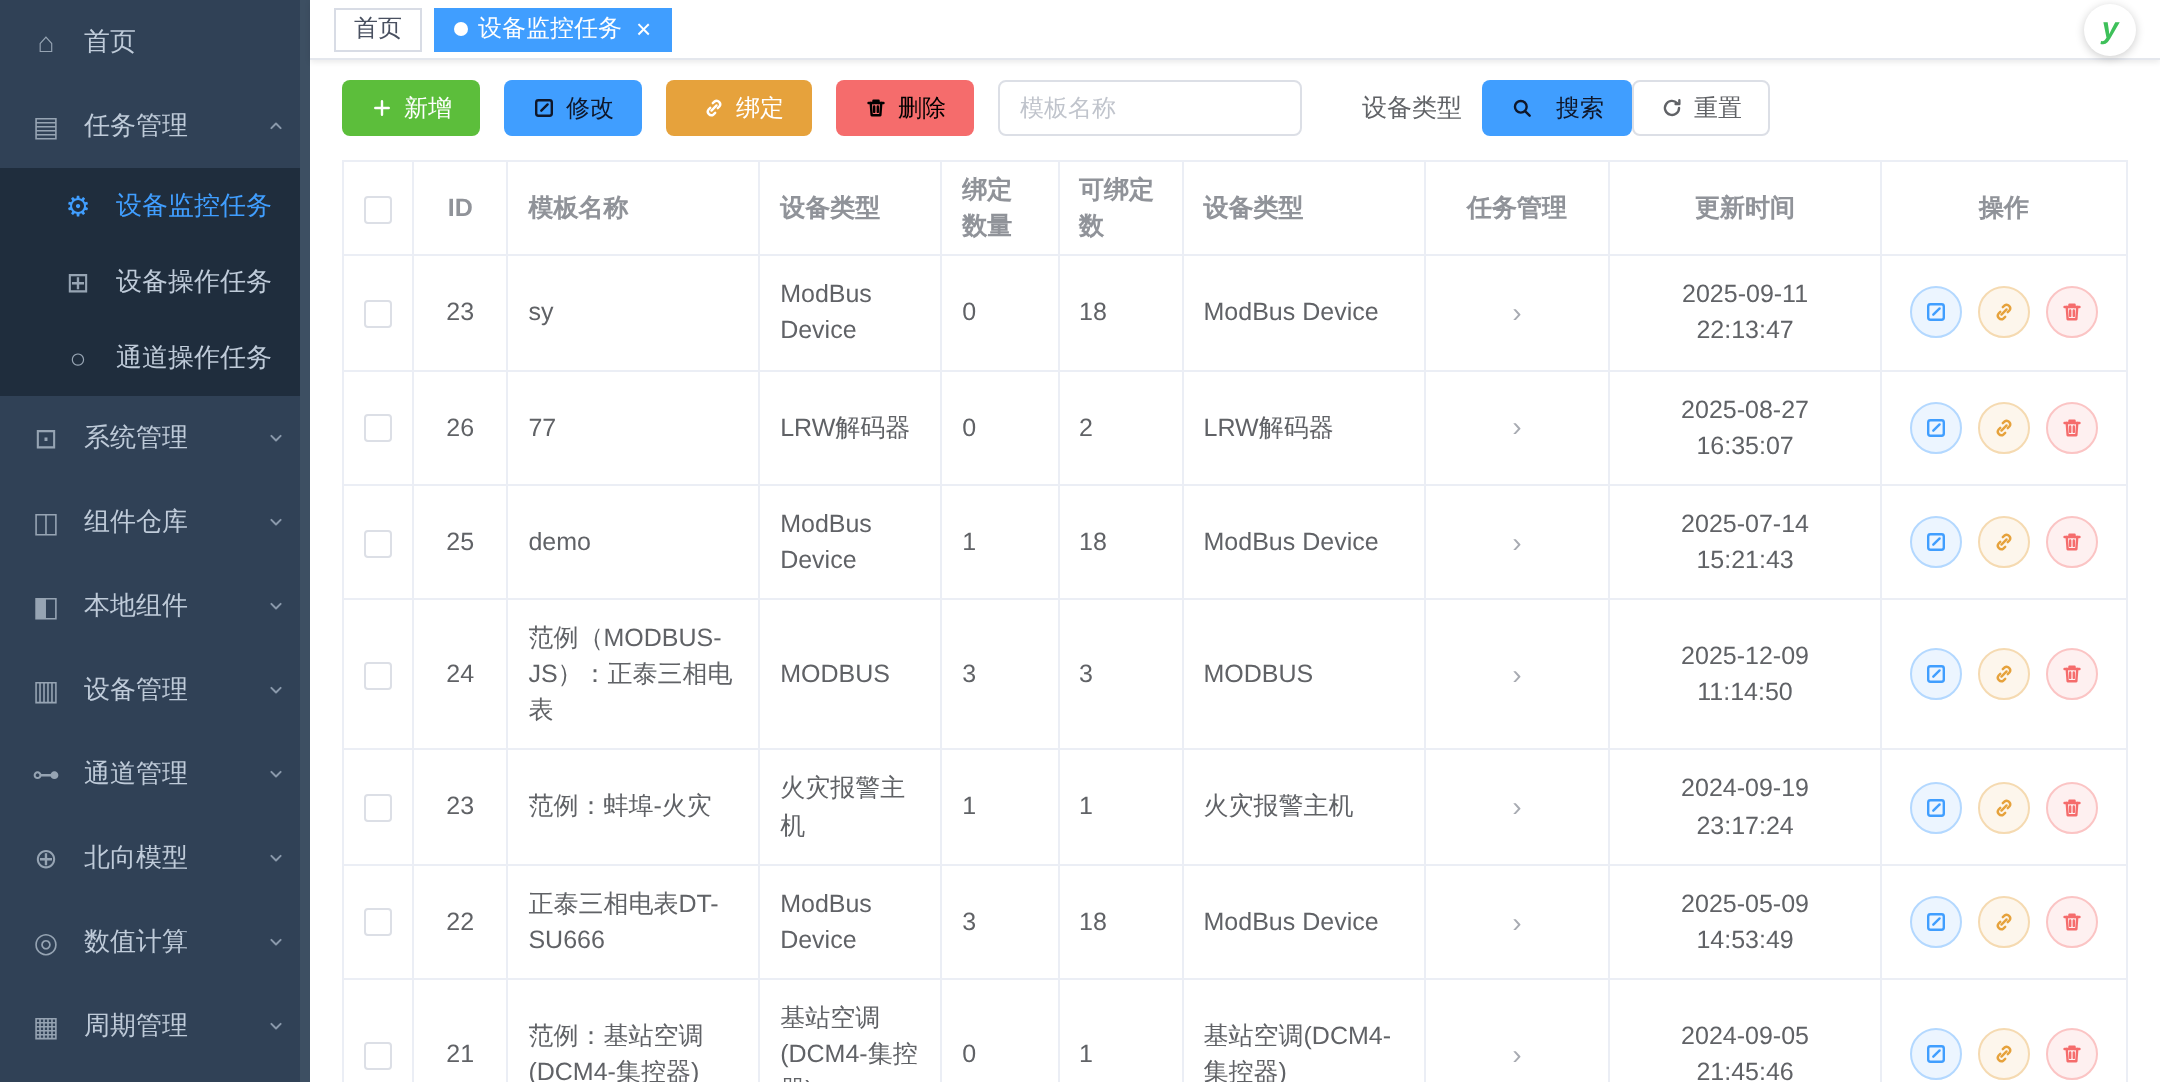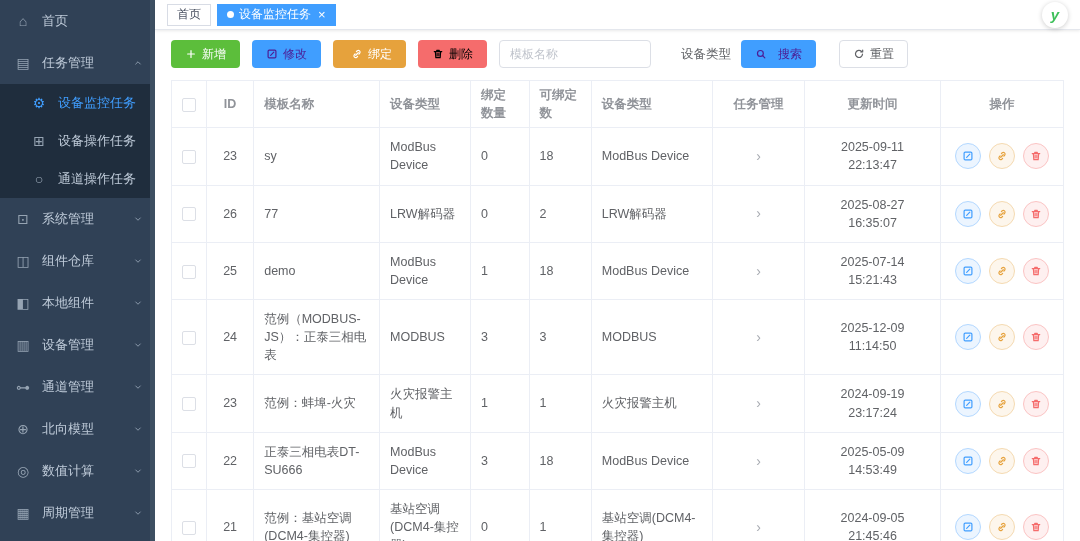--- a/index.html
+++ b/index.html
@@ -27,30 +27,30 @@
   .tab-close { font-size:13px; line-height:1; margin-left:2px; }
   .avatar { margin-left:auto; width:26px; height:26px; border-radius:50%; background:#fff; box-shadow:0 1px 5px rgba(0,0,0,.2); display:flex; align-items:center; justify-content:center; color:#3ec05a; font-weight:bold; font-style:italic; font-size:15px; cursor:pointer; }
 
   .content { flex:1; padding:10px 16px 0 16px; display:flex; flex-direction:column; overflow:hidden; }
 
   
   .toolbar { display:flex; align-items:center; margin-bottom:12px; }
   .btn { height:28px; display:inline-flex; align-items:center; gap:5px; padding:0 13px; border-radius:4px; font-size:12px; border:1px solid transparent; cursor:pointer; margin-right:12px; font-family:inherit; }
   .btn .bi { display:flex; align-items:center; }
   .btn-success { background:#5cbe3b; color:#fff; }
-  .btn-primary { background:#409EFF; color:#4c1d95; }
+  .btn-primary { background:#409EFF; color:#0f172a; }
   .btn-warning { background:#e6a23c; color:#fff;padding-left:17px; }
   .btn-danger  { background:#f56c6c; color:#000000; }
   .btn-plain   { background:#fff; border-color:#dcdfe6; color:#606266; }
   .tb-input { width:152px; height:28px; border:1px solid #dcdfe6; border-radius:4px; padding:0 10px; font-size:12px; color:#606266; margin-right:30px; font-family:inherit; outline:none; }
   .tb-input::placeholder { color:#c0c4cc; }
   .tb-label { font-size:12.5px; color:#606266; margin-right:10px; white-space:nowrap; }
   .tb-select { width:152px; height:28px; border:1px solid #dcdfe6; border-radius:4px; display:flex; align-items:center; justify-content:space-between; padding:0 8px 0 10px; font-size:12px; color:#c0c4cc; margin-right:28px; cursor:pointer; }
   .tb-select .sel-chev { color:#c0c4cc; display:flex; align-items:center; }
-  .btn-search { margin-right:23px;gap:11px; }
+  .btn-search { margin-right:0;gap:11px; }
 
   
   .table-wrap { flex:1; }
   table { width:100%; border-collapse:collapse; font-size:12.5px; color:#606266; }
   th, td { border:1px solid #ebeef5; padding:10px; text-align:left; vertical-align:middle; line-height:1.45; }
   thead th { color:#909399; font-weight:bold; padding:5px 10px; }
   .center { text-align:center; }
   tbody td { padding:10px 10px; }
   .checkbox { display:inline-block; width:14px; height:14px; border:1px solid #dcdfe6; border-radius:2px; background:#fff; cursor:pointer; vertical-align:middle; }
   .param-chev { color:#a8abb2; font-size:14px; cursor:pointer; }

